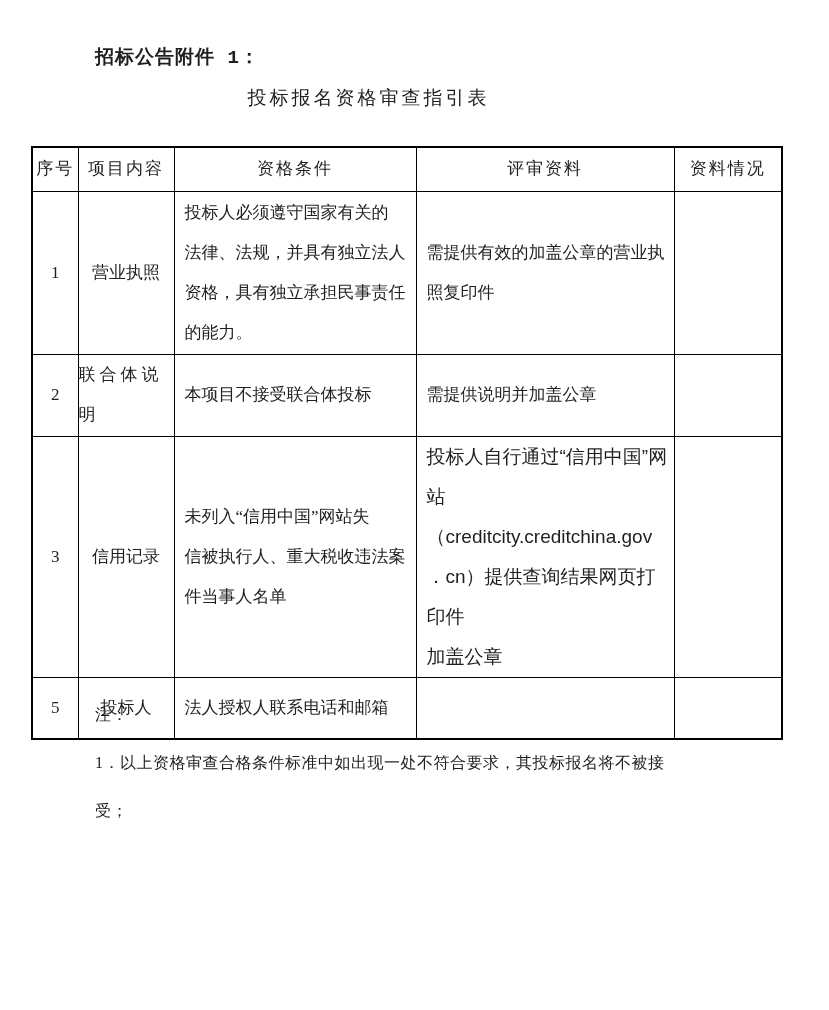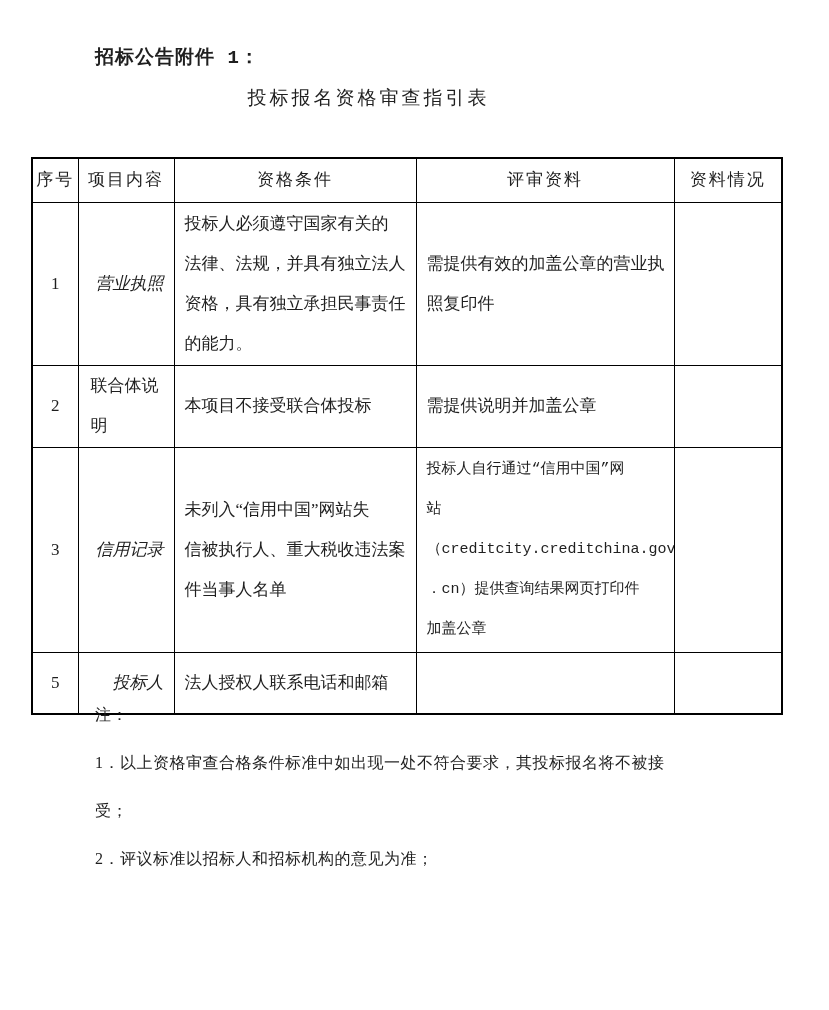--- a/index.html
+++ b/index.html
@@ -22,51 +22,51 @@
   .doc-title {
     position: absolute;
     left: 0; top: 85px;
     width: 737px;
     text-align: center;
     font-size: 19px;
     letter-spacing: 3px;
   }
   table.review-table {
     position: absolute;
-    left: 31px; top: 157px;
+    left: 31px; top: 146px;
     width: 750px;
     border-collapse: collapse;
     table-layout: fixed;
     border: 2px solid #000;
     font-size: 17px;
   }
   .review-table th, .review-table td {
     border: 1px solid #000;
     vertical-align: middle;
     font-weight: normal;
     line-height: 40px;
     overflow: hidden;
   }
   .review-table th {
     text-align: center;
     letter-spacing: 2px;
     height: 44px;
     line-height: 20px;
   }
   .review-table td.c-seq { text-align: center; }
-  .review-table td.c-item { text-align: justify; padding: 0 15px 0 12px; }
-  .review-table td.c-item.single { text-align: right; padding: 10px; font-style: italic; }
+  .review-table td.c-item { text-align: justify; padding: 0 15px 0 0; }
+  .review-table td.c-item.single { text-align: center; padding: 10px; }
   .review-table td.c-qual, .review-table td.c-review {
     text-align: left;
     padding: 0 4px 0 10px;
   }
   .multiline { white-space: pre-line; }
   .mono-ascii {
-    font-family: Liberation Mono, monospace;
-    font-size: 15px;
+    font-family: Liberation Sans, sans-serif;
+    font-size: 19px;
     margin-left: 8px;
   }
   .r1 { height: 163px; }
   .r2 { height: 82px; }
   .r3 { height: 205px; }
   .r4 { height: 48px; }
   .notes {
     position: absolute;
     left: 95px; top: 691px;
     width: 665px;
@@ -139,14 +139,13 @@
       <td class="c-review"></td>
       <td class="c-status"></td>
     </tr>
   </tbody>
 </table>
 
 <div class="notes">
   <p>注：</p>
   <p class="multiline">1．以上资格审查合格条件标准中如出现一处不符合要求，其投标报名将不被接
 受；</p>
-  <p>2．评议标准以招标人和招标机构的意见为准；</p>
 </div>
 
 </body></html>

